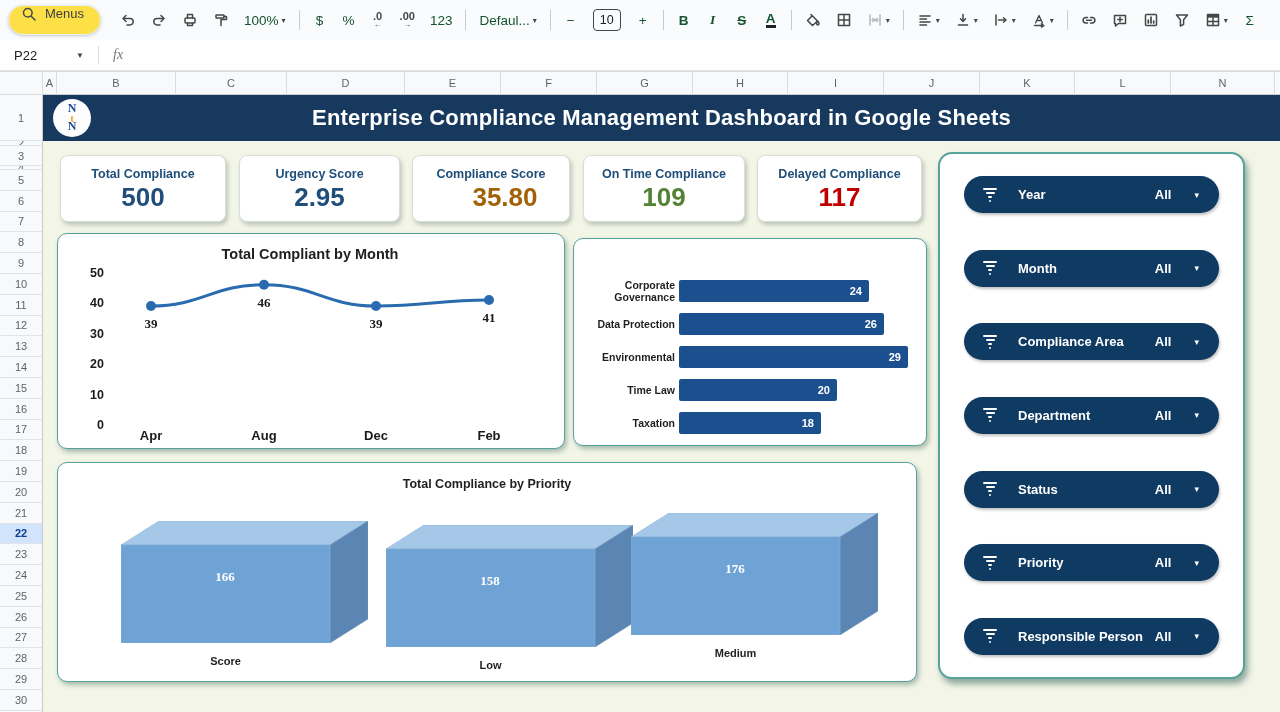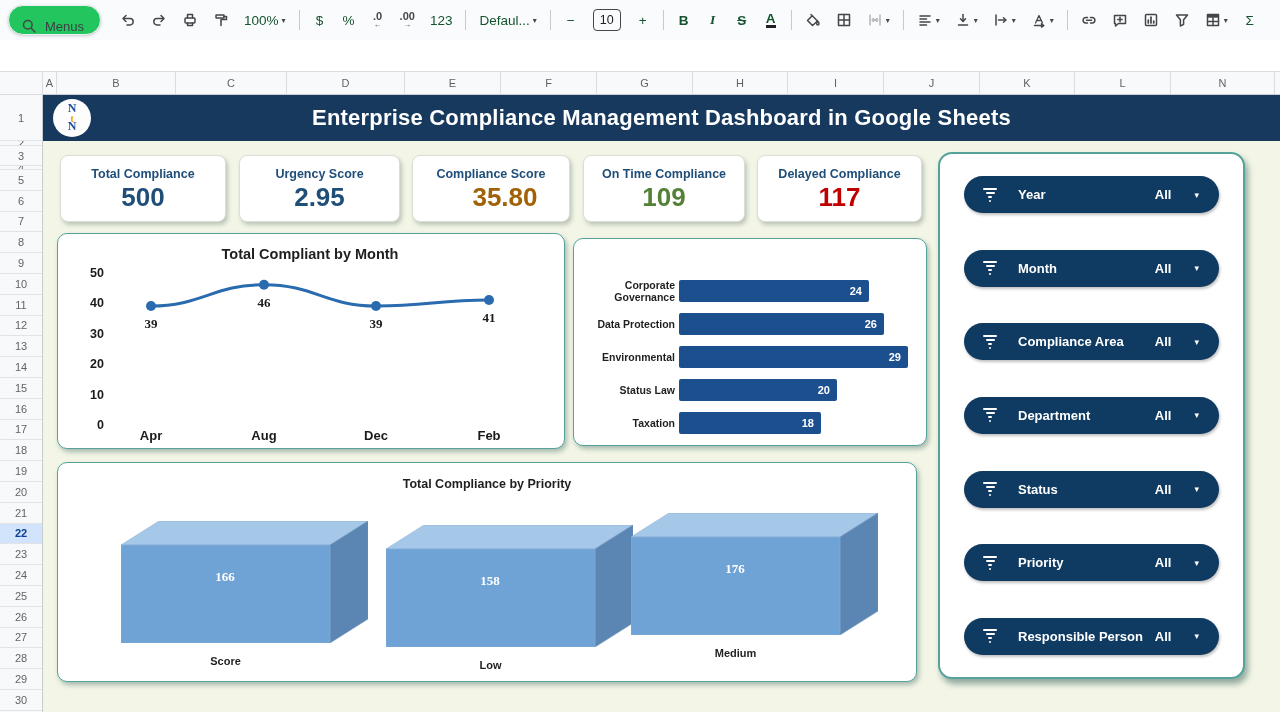--- a/index.html
+++ b/index.html
@@ -3,21 +3,21 @@
 <meta charset="utf-8">
 <style>
   * { margin:0; padding:0; box-sizing:border-box; }
   html,body { width:1280px; height:712px; overflow:hidden; }
   body { font-family:"Liberation Sans","DejaVu Sans",sans-serif; background:#fff; }
   .app { position:relative; width:1280px; height:712px; overflow:hidden; }
 
   
   .toolbar { position:absolute; top:0; left:0; width:1280px; height:40px;
     background:#f9fbfd; display:flex; align-items:center; padding:0 8px; gap:3px; }
-  .menus-pill { display:flex; align-items:flex-end; gap:8px; background:#22c55e;
+  .menus-pill { display:flex; align-items:flex-start; gap:8px; background:#fde047;
     border:1px solid #eceef1; border-radius:16px; height:30px; padding:0 16px 0 12px;
     box-shadow:0 1px 3px rgba(60,64,67,.25); margin-right:10px; color:#3c4043; font-size:13px; }
   .tbtn { display:flex; align-items:center; justify-content:center; min-width:26px; height:26px;
     padding:0 6px; border-radius:4px; color:#444746; font-size:13px; cursor:default; }
   .tbtn svg { display:block; }
   .tglyph { font-size:13.5px; color:#14532d; }
   .tb-bold { font-weight:800; }
   .tb-italic { font-style:italic; font-family:"Liberation Serif",serif; font-weight:600; }
   .tb-strike { text-decoration:line-through; font-weight:600; }
   .tb-tcolor { font-weight:700; border-bottom:3px solid #202124; line-height:13px; }
@@ -323,20 +323,28 @@
             <line x1="2.5" y1="9.5" x2="13.5" y2="9.5"></line>
           </svg>
         </span>
         <span class="caret">▾</span>
       </div>
       <div class="tbtn">
         <span class="tglyph">Σ</span>
       </div>
     </div>
 
+  <div class="formula-bar">
+    <div class="name-box">
+      <span>P22</span>
+      <span class="caret">▼</span>
+    </div>
+    <div class="fbar-sep"></div>
+    <span class="fx">fx</span>
+  </div>
 
   <div class="col-headers" id="colHeaders">
     <div class="corner"></div>
   <div class="colh" style="width: 14px; flex-basis: 14px;">
         <span>A</span>
       </div>
       <div class="colh" style="width: 119px; flex-basis: 119px;">
         <span>B</span>
       </div>
       <div class="colh" style="width: 111px; flex-basis: 111px;">
@@ -543,21 +551,21 @@
                   <span class="bar-value">26</span>
                 </div>
               </div>
               <div class="bar-row">
                 <div class="bar-label">Environmental</div>
                 <div class="bar" style="width: 229px; background: rgb(27, 79, 142);">
                   <span class="bar-value">29</span>
                 </div>
               </div>
               <div class="bar-row">
-                <div class="bar-label">Status Law</div>
+                <div class="bar-label">Time Law</div>
                 <div class="bar" style="width: 158px; background: rgb(27, 79, 142);">
                   <span class="bar-value">20</span>
                 </div>
               </div>
               <div class="bar-row">
                 <div class="bar-label">Taxation</div>
                 <div class="bar" style="width: 142px; background: rgb(27, 79, 142);">
                   <span class="bar-value">18</span>
                 </div>
               </div>

